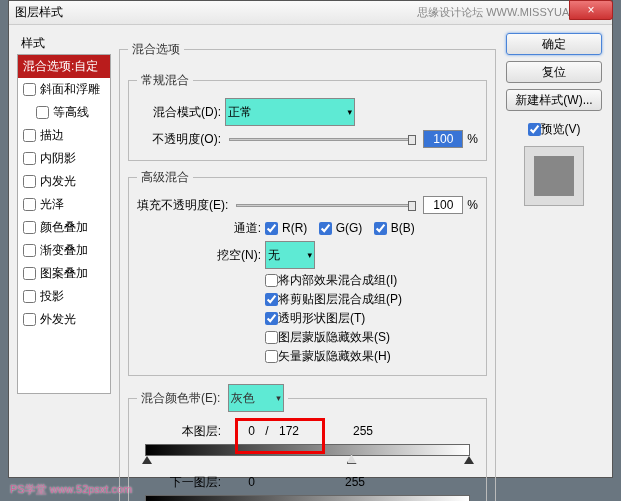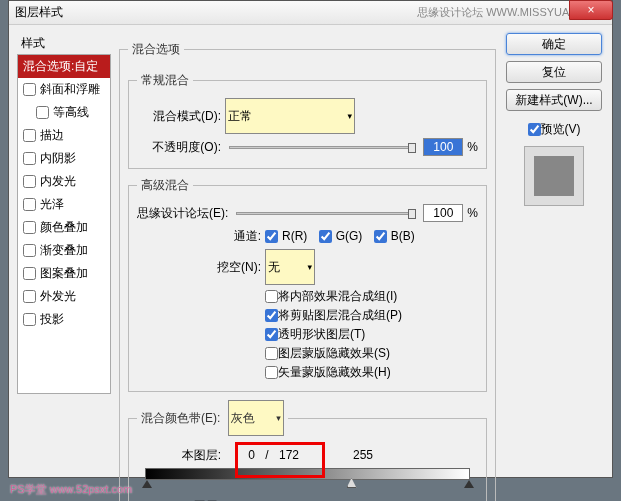--- a/index.html
+++ b/index.html
@@ -15,21 +15,21 @@
 .style-list { border: 1px solid #aaa; background: #fff; height: 340px; overflow: hidden; }
 .style-list .item { padding: 3px 5px; display: flex; align-items: center; gap: 4px; white-space: nowrap; }
 .style-list .item.selected { background: #b91c1c; color: #fff; }
 .style-list .sub { padding-left: 18px; }
 input[type=checkbox] { margin: 0; width: 13px; height: 13px; accent-color: #3874d6; }
 .center { flex: 1; }
 fieldset { border: 1px solid #bbb; margin: 8px 0 6px 0; padding: 6px 8px 8px 8px; }
 legend { padding: 0 4px; color: #333; }
 .row { display: flex; align-items: center; gap: 4px; margin: 3px 0; min-height: 20px; }
 .row .lbl { text-align: right; min-width: 84px; }
-select, .combo { border: 1px solid #888; background: #fef9c3; height: 36px; padding: 8px 2px; }
+select, .combo { border: 1px solid #888; background: #5eead4; height: 28px; padding: 8px 2px; }
 .combo { display: inline-flex; align-items: center; }
 .combo .arrow { margin-left: auto; font-size: 9px; }
 .slider-track { flex: 1; height: 3px; background: #ccc; border: 1px solid #999; position: relative; margin: 0 4px; }
 .slider-track .thumb { position: absolute; top: -4px; width: 8px; height: 10px; background: #e8e8e8; border: 1px solid #666; }
 .numbox { width: 40px; height: 18px; border: 1px solid #888; background: #fff; text-align: center; line-height: 16px; }
 .numbox.sel { background: #3874d6; color: #fff; }
 .chk-row { display: flex; align-items: center; gap: 0; margin: 2px 0; }
 .right { width: 100px; display: flex; flex-direction: column; align-items: center; gap: 6px; }
 .btn { width: 96px; height: 22px; border: 1px solid #888; background: linear-gradient(#fafafa,#e2e2e2); border-radius: 3px; text-align: center; line-height: 20px; cursor: pointer; }
 .btn.default { border: 1px solid #4a84d8; box-shadow: 0 0 3px #6aa0e8; }
@@ -92,25 +92,25 @@
           <div class="item">
             <input type="checkbox" style="">
             <span>渐变叠加</span>
           </div>
           <div class="item">
             <input type="checkbox" style="">
             <span>图案叠加</span>
           </div>
           <div class="item">
             <input type="checkbox" style="">
+            <span>投影</span>
+          </div>
+          <div class="item">
+            <input type="checkbox" style="">
             <span>外发光</span>
-          </div>
-          <div class="item">
-            <input type="checkbox" style="">
-            <span>投影</span>
           </div>
         </div>
     </div>
 
     <div class="center">
       <fieldset>
         <legend>混合选项</legend>
 
         <fieldset>
           <legend>常规混合</legend>
@@ -127,21 +127,21 @@
                 <div class="thumb" style="left:calc(100% - 6px)"></div>
               </div>
             <div class="numbox sel">100</div>
             <span>%</span>
           </div>
         </fieldset>
 
         <fieldset>
           <legend>高级混合</legend>
           <div class="row">
-            <span class="lbl">思缘设计论坛(E):</span>
+            <span class="lbl">填充不透明度(E):</span>
             <div class="slider-track">
                 <div class="thumb" style="left:calc(100% - 6px)"></div>
               </div>
             <div class="numbox">100</div>
             <span>%</span>
           </div>
           <div class="row">
             <span class="lbl" style="min-width:124px">通道:</span>
             <input type="checkbox" checked="" style=""><span>R(R)</span>&nbsp;
             <input type="checkbox" checked="" style=""><span>G(G)</span>&nbsp;

